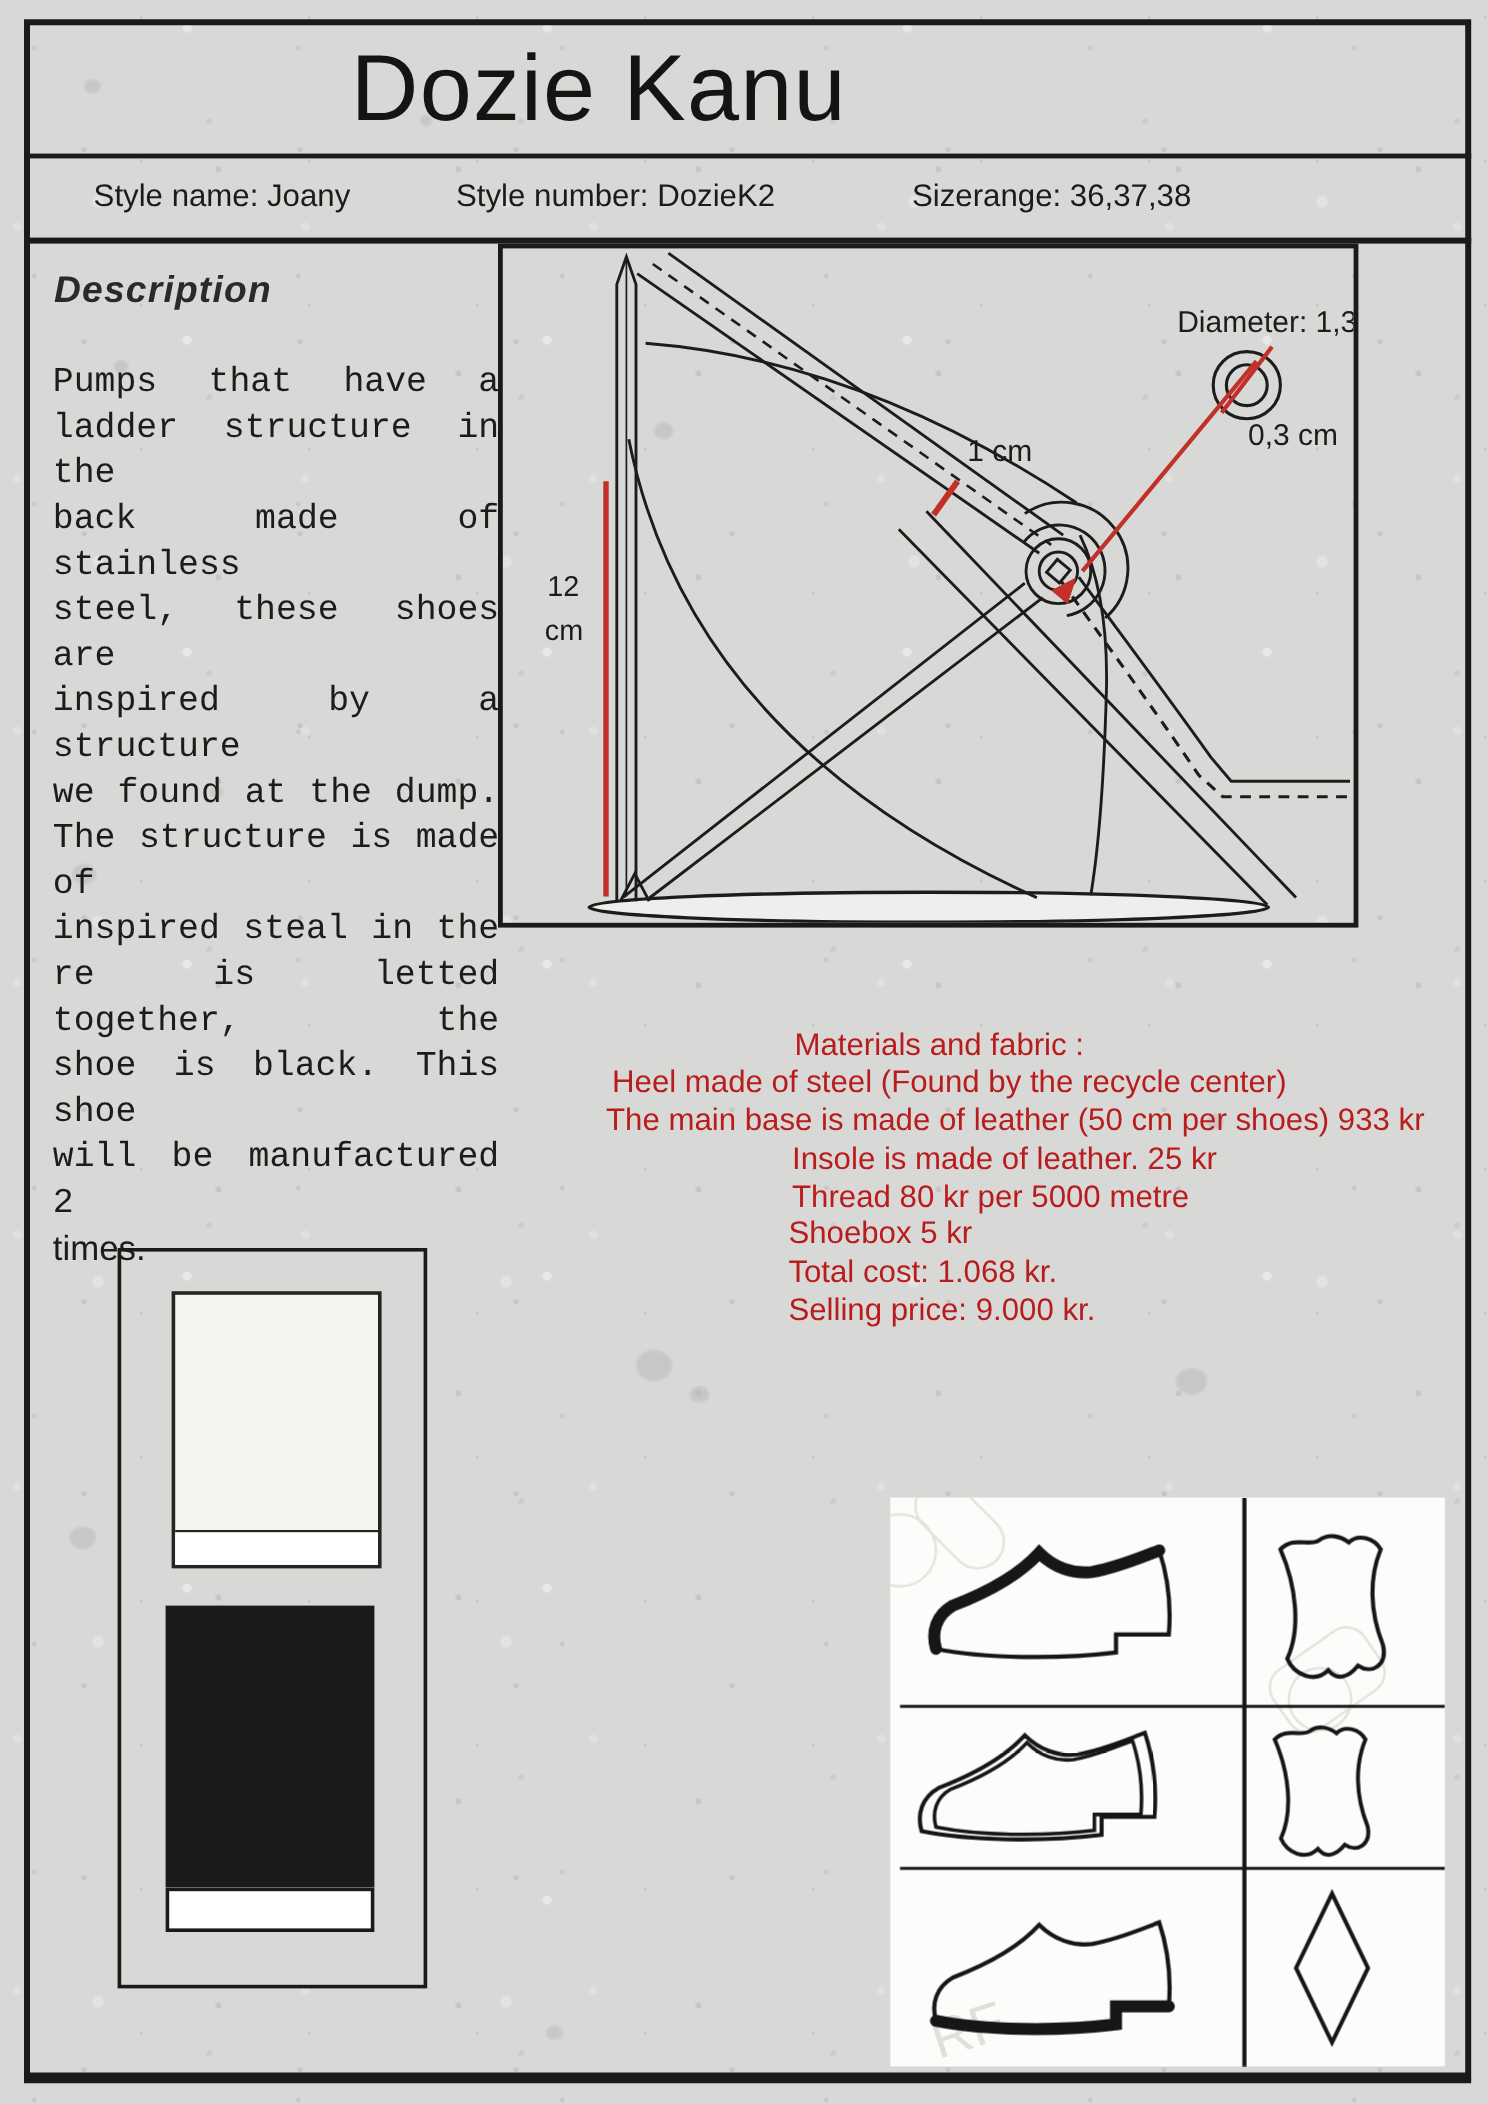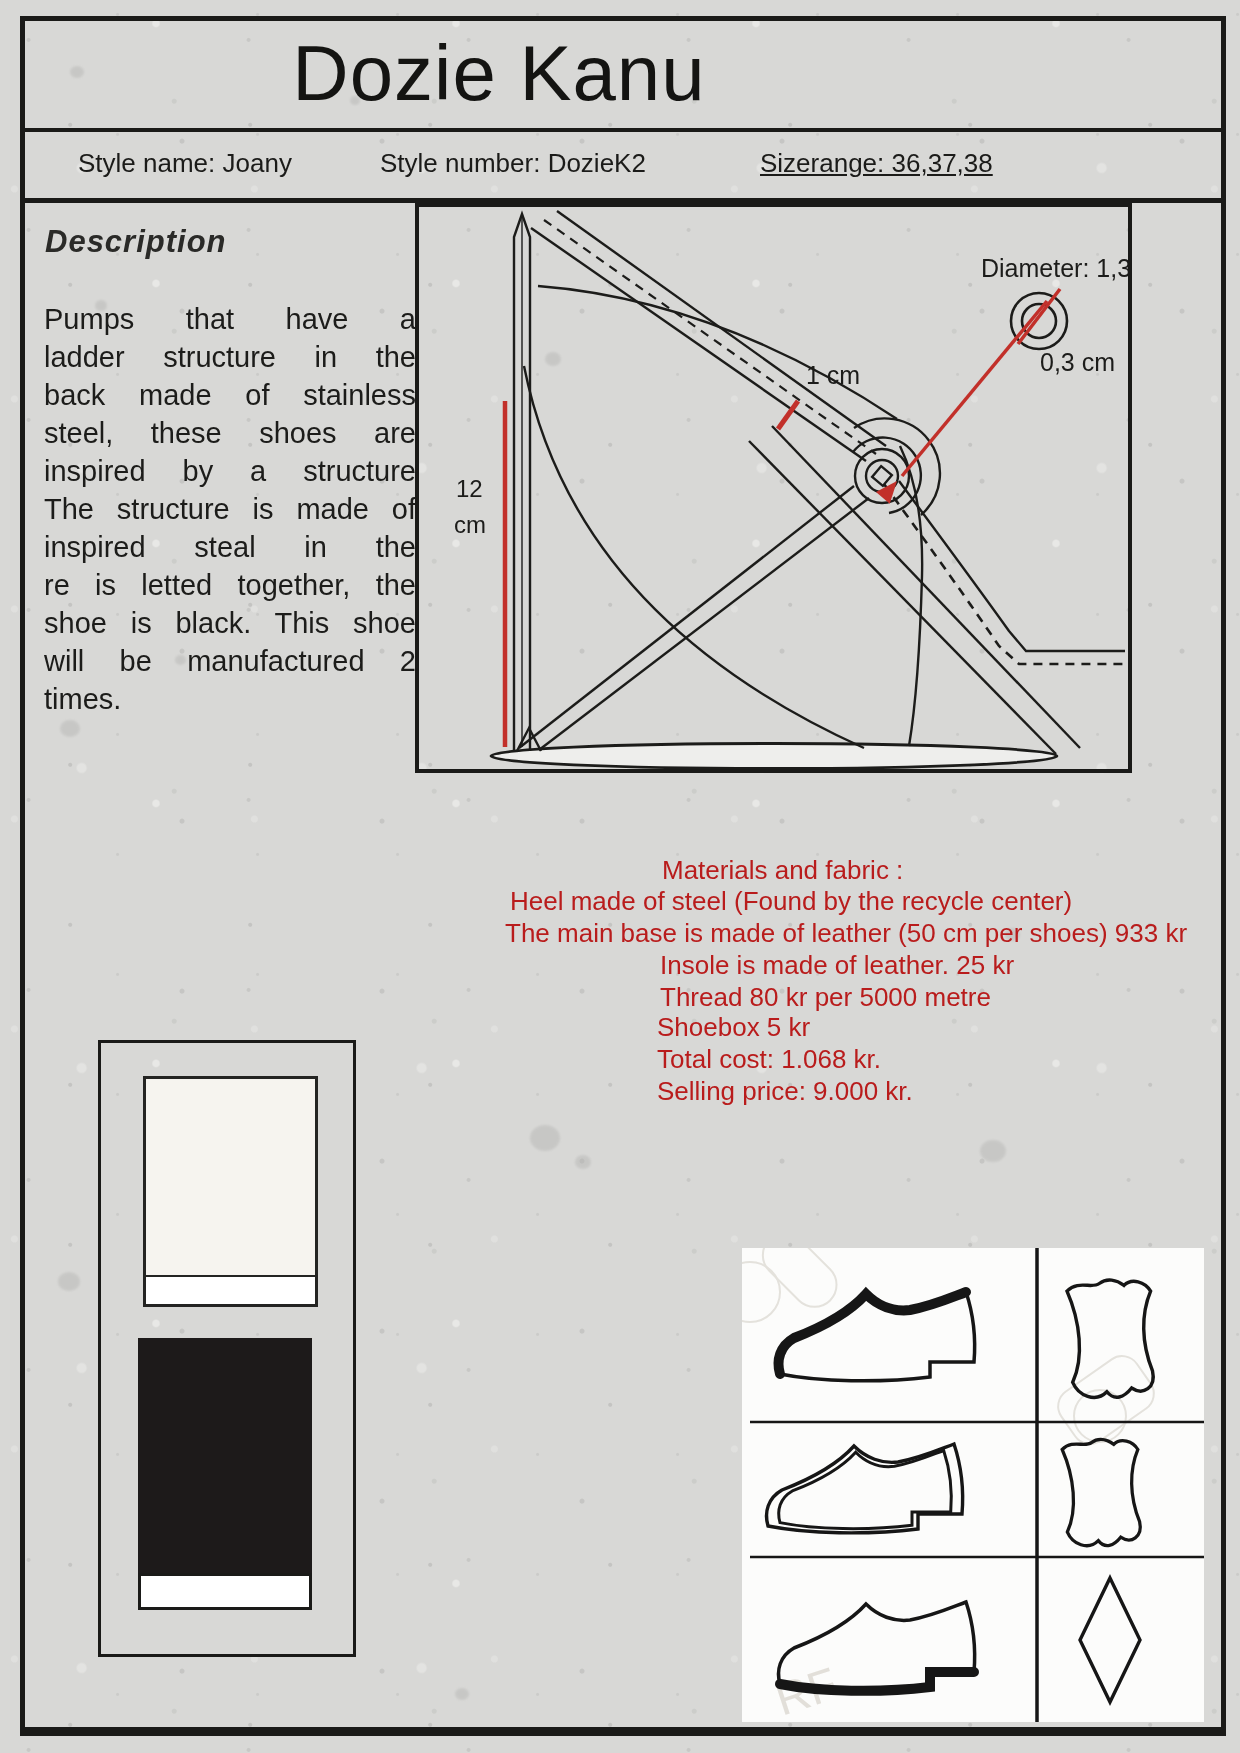--- a/index.html
+++ b/index.html
@@ -28,27 +28,27 @@
     position:absolute;left:20px;top:16px;width:1206px;height:1720px;
     box-sizing:border-box;border:5px solid #1a1a18;border-bottom-width:9px;
     pointer-events:none;
   }
   .title{
     position:absolute;left:25px;top:19px;width:948px;height:108px;
     display:flex;align-items:center;justify-content:center;
     font-size:78px;color:#141412;letter-spacing:1px;
   }
   .stylebar{position:absolute;top:148px;font-size:26px;color:#1b1b19;}
-  #style-name{left:78px;} #style-number{left:380px;} #style-size{left:760px;text-decoration:underline;}
+  #style-name{left:78px;} #style-number{left:380px;} #style-size{left:760px;}
   .desc-head{
     position:absolute;left:45px;top:224px;font-size:31px;font-weight:bold;font-style:italic;
     color:#2a2a28;letter-spacing:1px;
   }
   .desc-body{position:absolute;left:44px;top:300px;width:372px;font-size:29px;line-height:38px;color:#1c1c1a;}
-  .desc-body .jl{text-align:justify;text-align-last:justify;}
+  .desc-body .jl{text-align:justify;text-align-last:justify;font-family:Liberation Mono, monospace;}
   .desc-body .last{text-align:left;}
   .draw-box{
     position:absolute;left:415px;top:203px;width:717px;height:570px;
     box-sizing:border-box;border:4px solid #1a1a18;
   }
   .draw-box svg{position:absolute;left:0;top:0;width:709px;height:562px;}
   .materials{position:absolute;font-size:26px;color:#b91c1c;white-space:nowrap;}
   #mat-h{left:662px;top:855px;} #mat-0{left:510px;top:886px;} #mat-1{left:505px;top:918px;}
   #mat-2{left:660px;top:950px;} #mat-3{left:660px;top:982px;} #mat-4{left:657px;top:1012px;text-align:right;}
   #mat-5{left:657px;top:1044px;} #mat-6{left:657px;top:1076px;}
@@ -103,20 +103,21 @@
 <div class="stylebar" id="style-number">Style number: DozieK2</div>
 <div class="stylebar" id="style-size">Sizerange: 36,37,38</div>
 
 <div class="desc-head">Description</div>
 <div class="desc-body">
   <div class="jl">Pumps that have a</div>
   <div class="jl">ladder structure in the</div>
   <div class="jl">back made of stainless</div>
   <div class="jl">steel, these shoes are</div>
   <div class="jl">inspired by a structure</div>
+  <div class="jl">we found at the dump.</div>
   <div class="jl">The structure is made of</div>
   <div class="jl">inspired steal in the</div>
   <div class="jl">re is letted together, the</div>
   <div class="jl">shoe is black. This shoe</div>
   <div class="jl">will be manufactured 2</div>
   <div class="last">times.</div>
 </div>
 
 <div class="draw-box">
   <svg viewBox="0 0 709 562">

